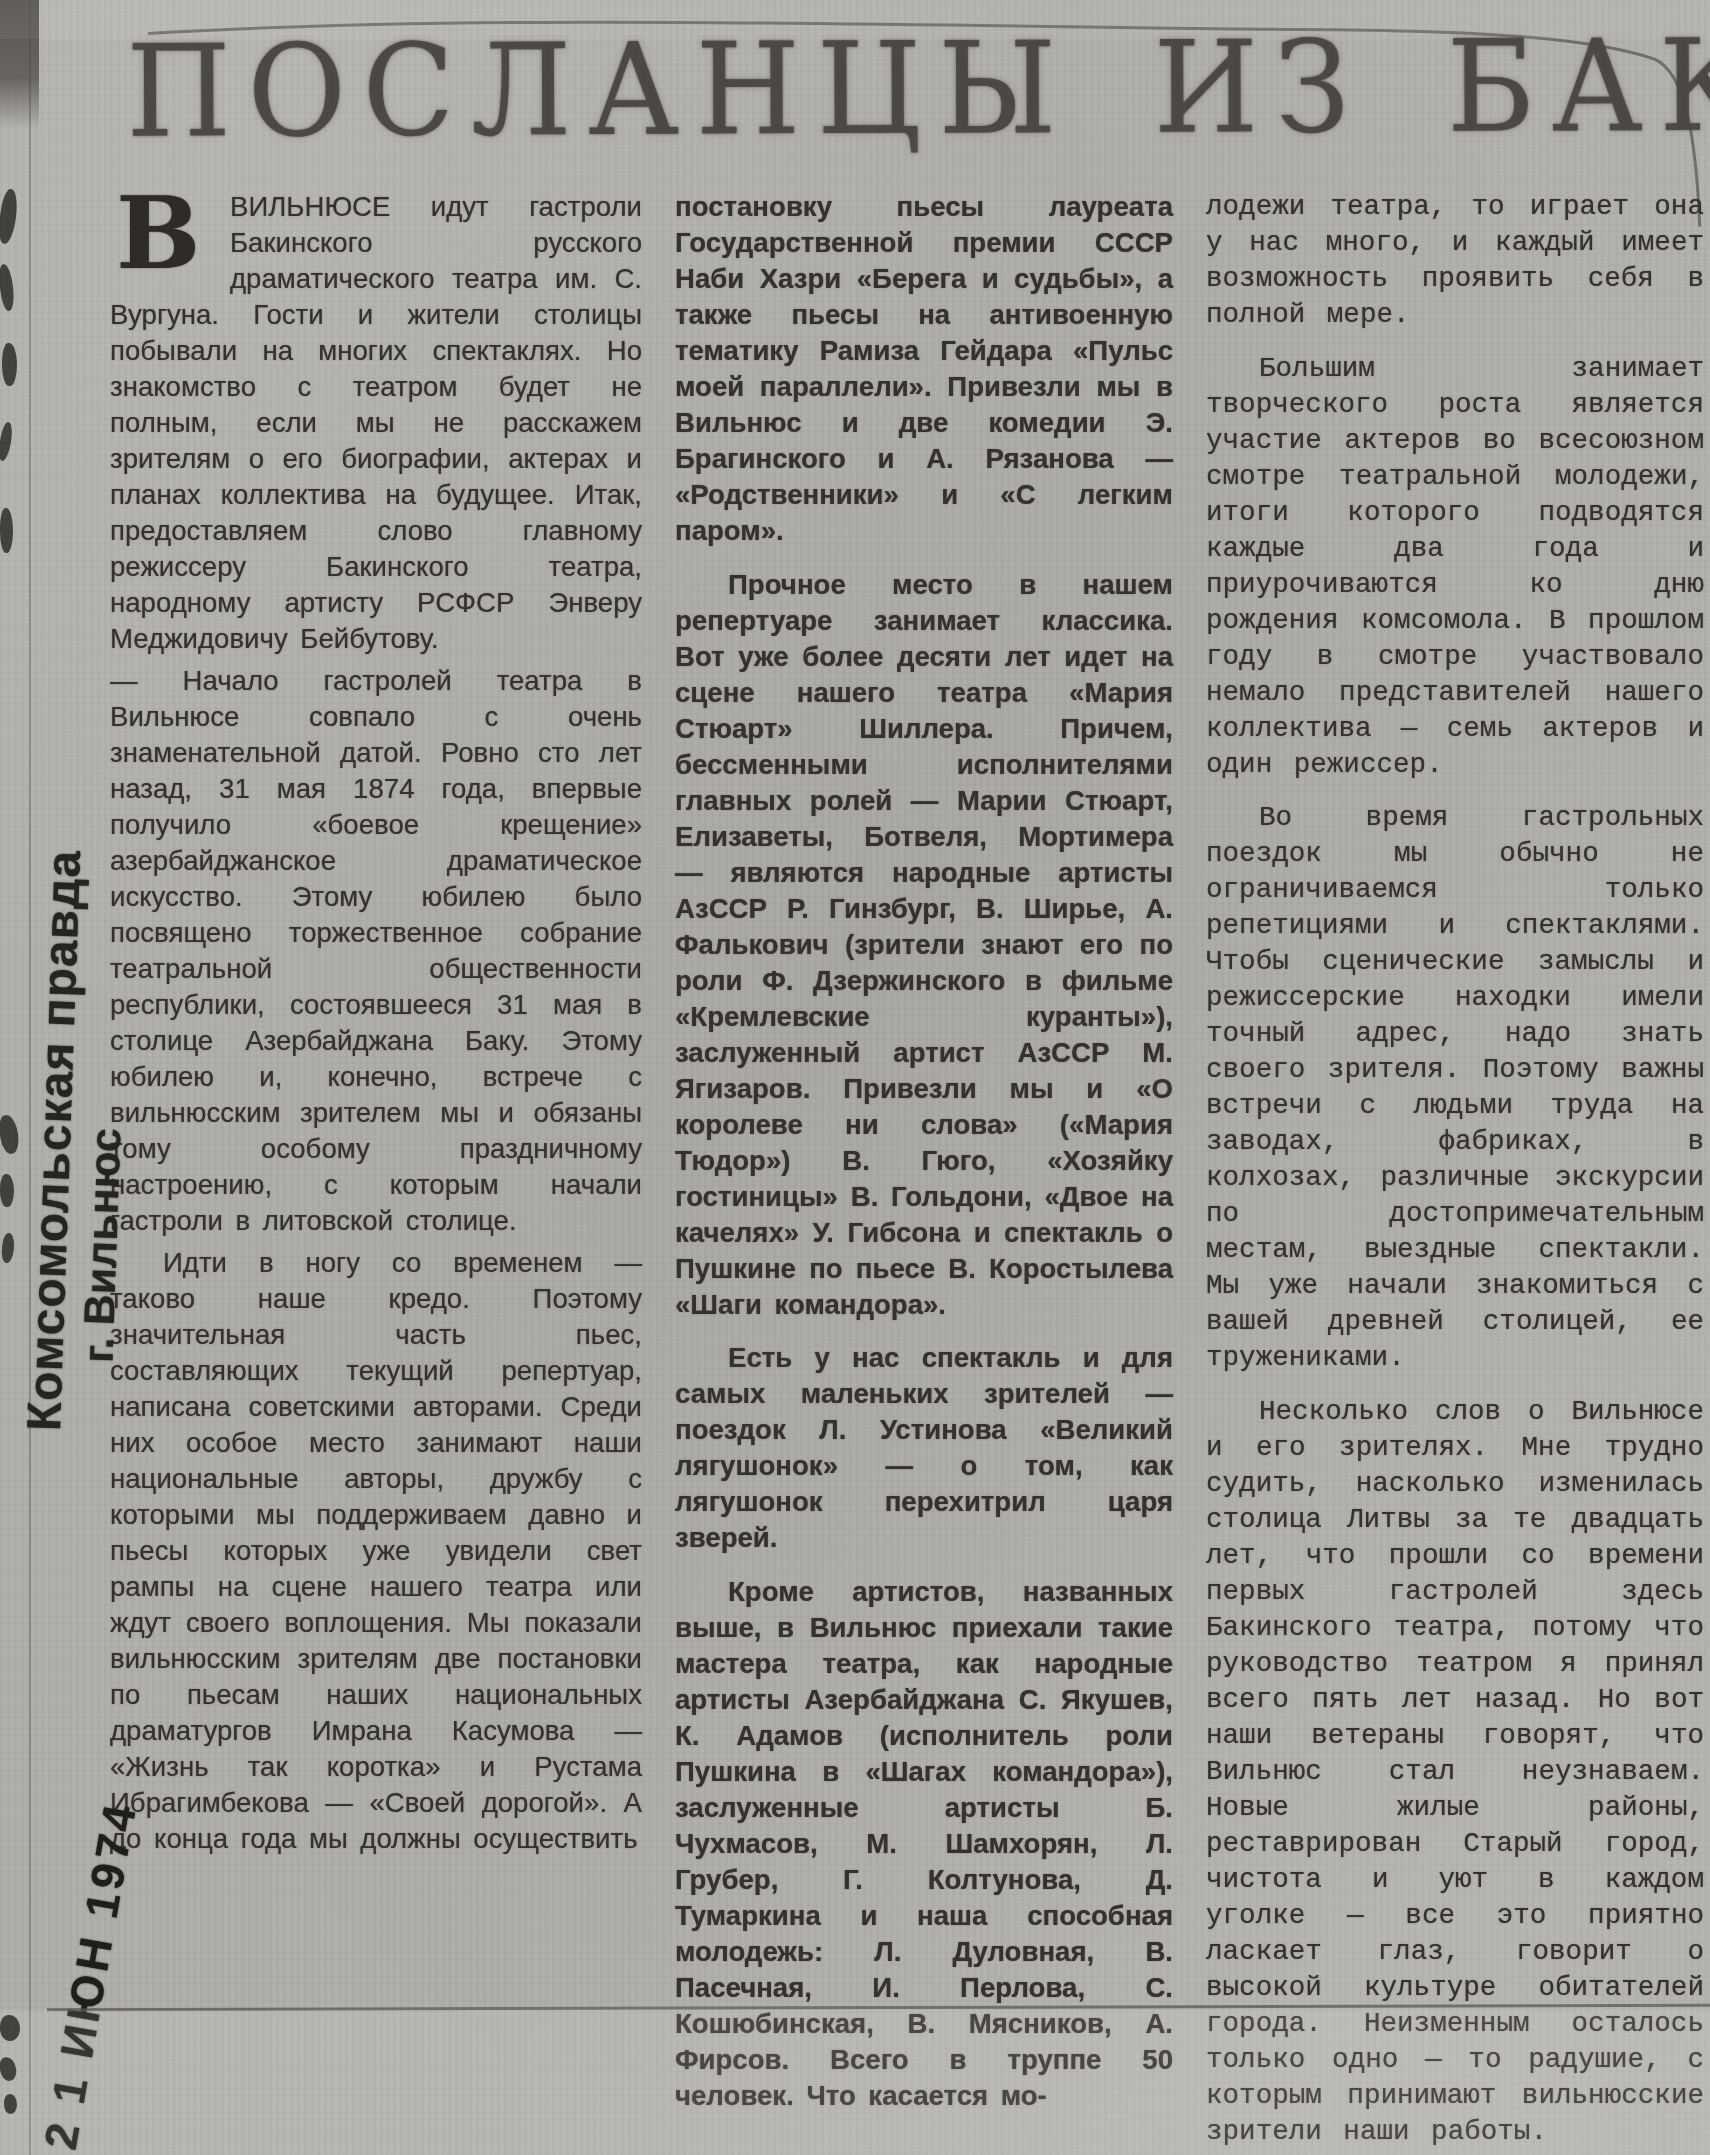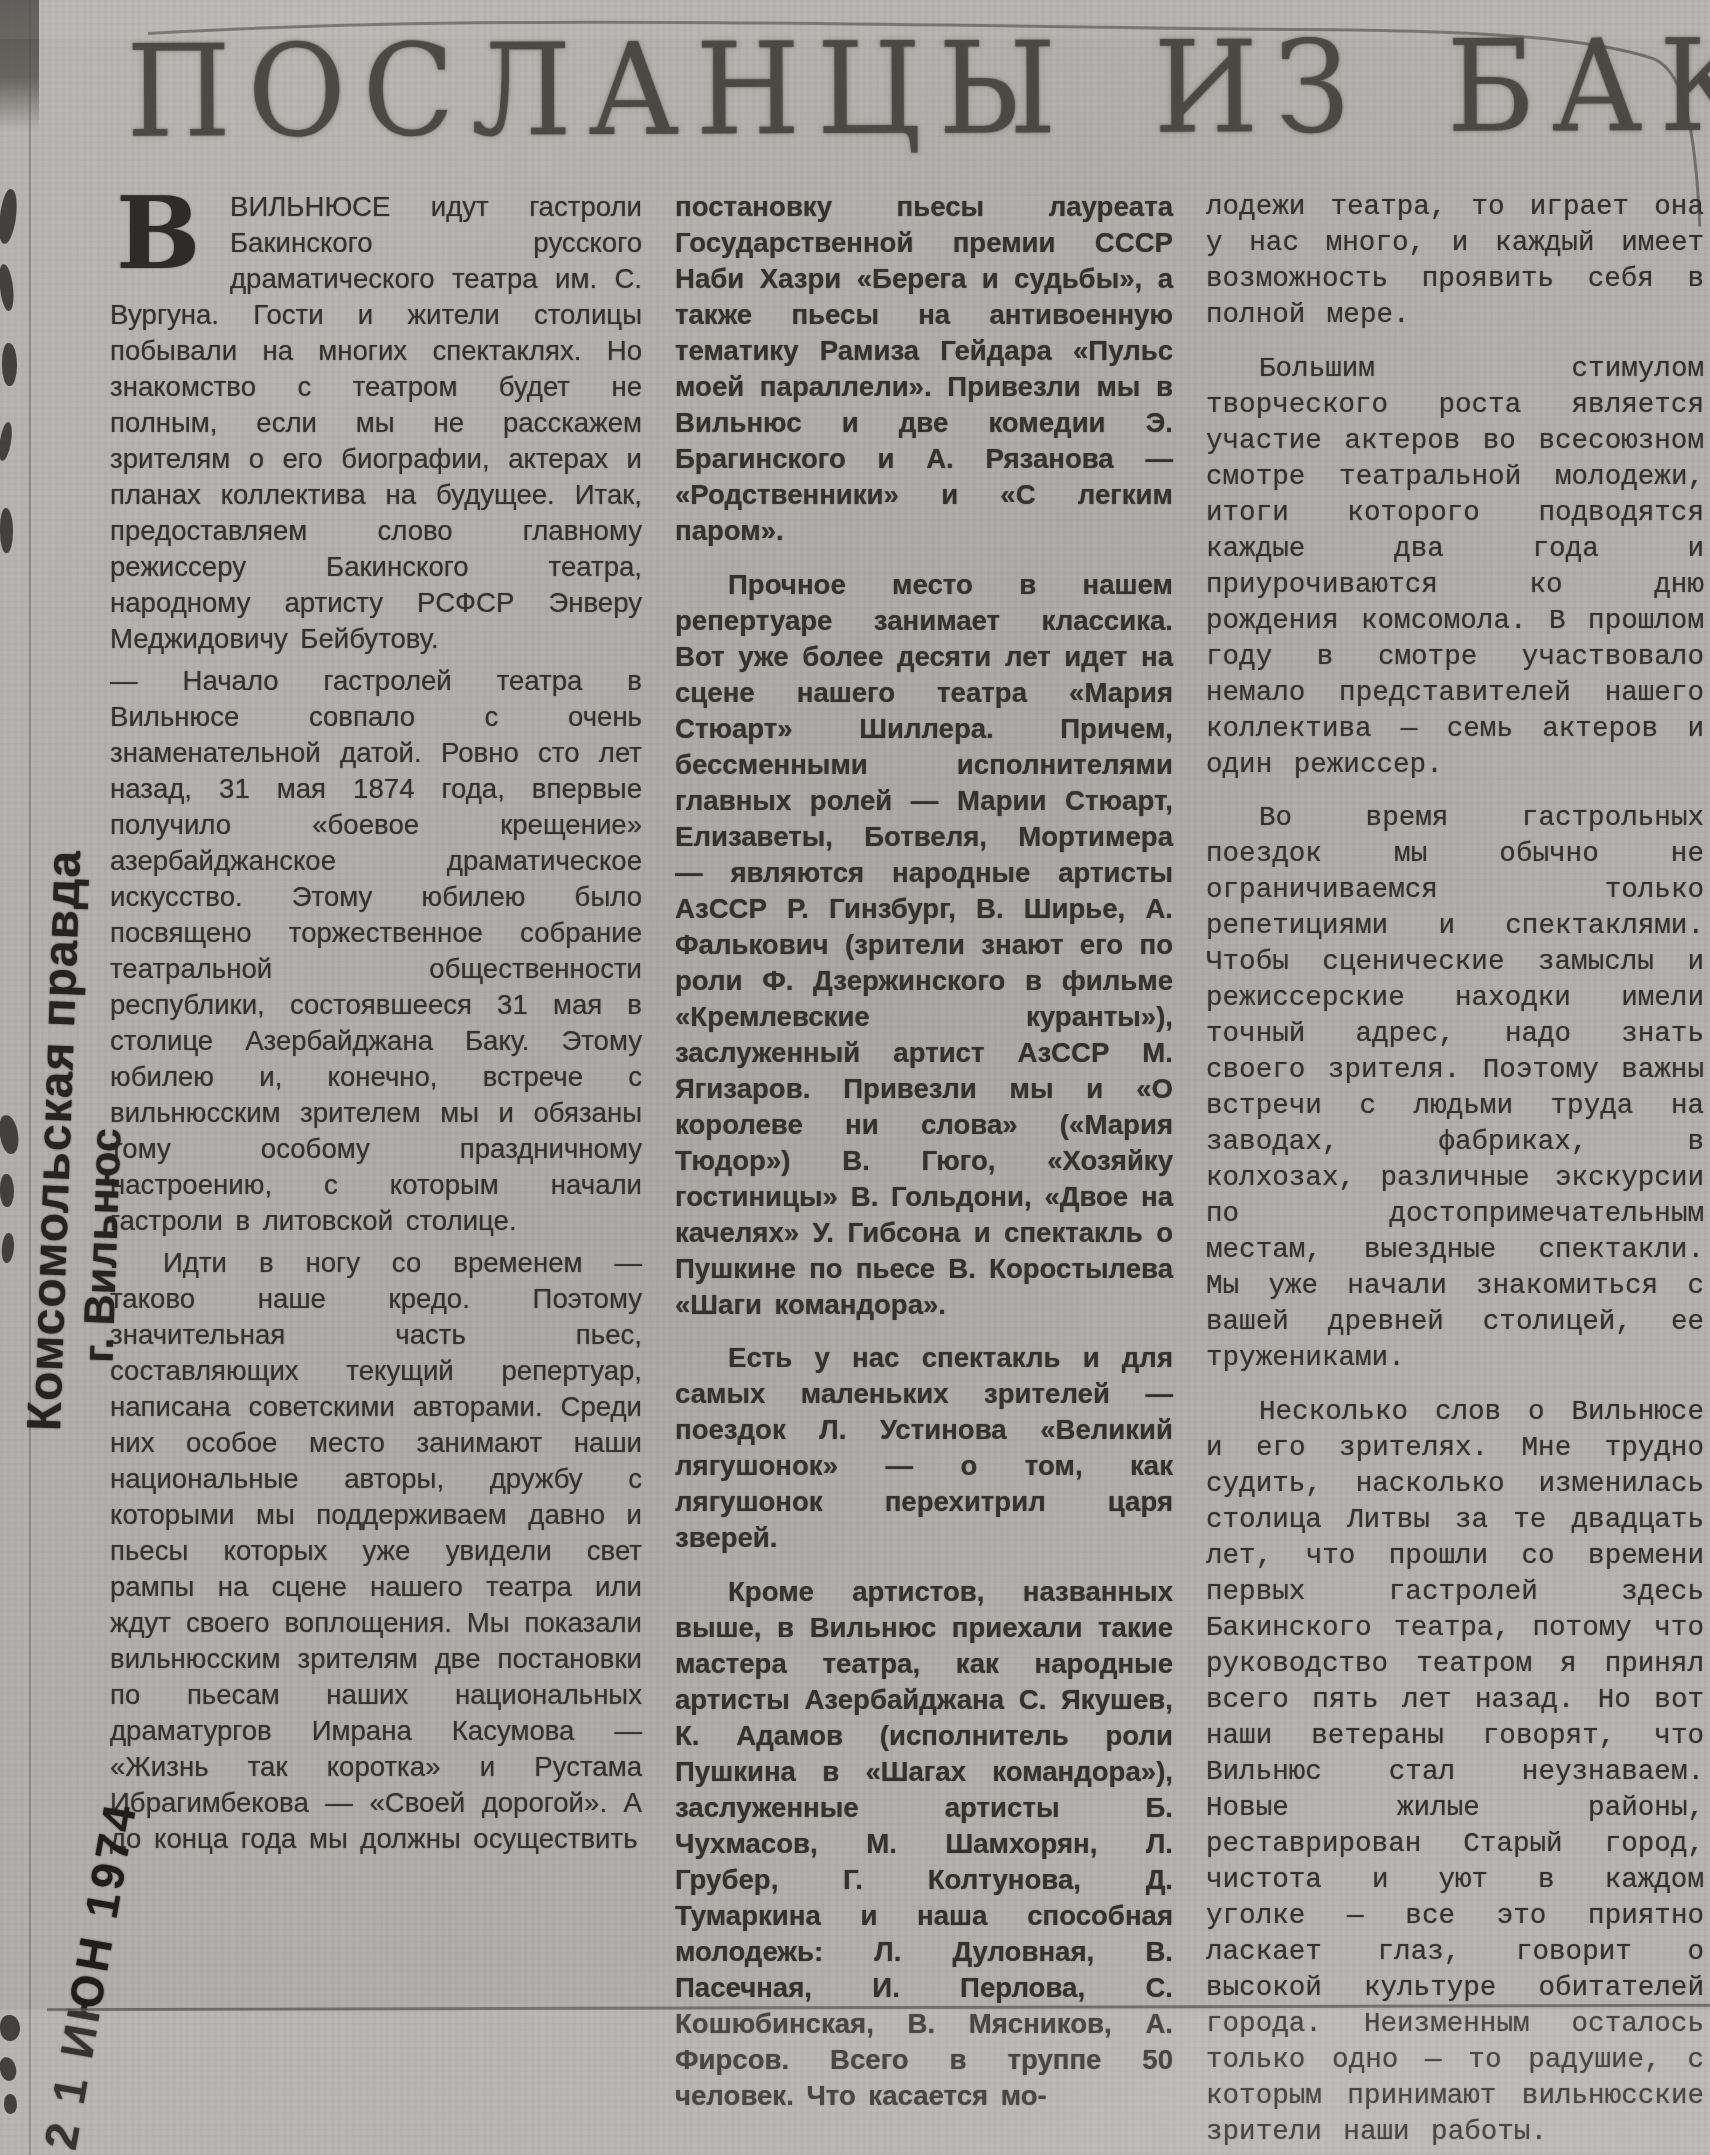--- a/index.html
+++ b/index.html
@@ -127,21 +127,21 @@
       <p>Идти в ногу со временем — таково наше кредо. Поэтому значительная часть пьес, составляющих текущий репертуар, написана советскими авторами. Среди них особое место занимают наши национальные авторы, дружбу с которыми мы поддерживаем давно и пьесы которых уже увидели свет рампы на сцене нашего театра или ждут своего воплощения. Мы показали вильнюсским зрителям две постановки по пьесам наших национальных драматургов Имрана Касумова — «Жизнь так коротка» и Рустама Ибрагимбекова — «Своей дорогой». А до конца года мы должны осуществить</p>
     </div>
     <div class="col col2">
       <p class="noindent">постановку пьесы лауреата Государственной премии СССР Наби Хазри «Берега и судьбы», а также пьесы на антивоенную тематику Рамиза Гейдара «Пульс моей параллели». Привезли мы в Вильнюс и две комедии Э. Брагинского и А. Рязанова — «Родственники» и «С легким паром».</p>
       <p>Прочное место в нашем репертуаре занимает классика. Вот уже более десяти лет идет на сцене нашего театра «Мария Стюарт» Шиллера. Причем, бессменными исполнителями главных ролей — Марии Стюарт, Елизаветы, Ботвеля, Мортимера — являются народные артисты АзССР Р. Гинзбург, В. Ширье, А. Фалькович (зрители знают его по роли Ф. Дзержинского в фильме «Кремлевские куранты»), заслуженный артист АзССР М. Ягизаров. Привезли мы и «О королеве ни слова» («Мария Тюдор») В. Гюго, «Хозяйку гостиницы» В. Гольдони, «Двое на качелях» У. Гибсона и спектакль о Пушкине по пьесе В. Коростылева «Шаги командора».</p>
       <p>Есть у нас спектакль и для самых маленьких зрителей — поездок Л. Устинова «Великий лягушонок» — о том, как лягушонок перехитрил царя зверей.</p>
       <p>Кроме артистов, названных выше, в Вильнюс приехали такие мастера театра, как народные артисты Азербайджана С. Якушев, К. Адамов (исполнитель роли Пушкина в «Шагах командора»), заслуженные артисты Б. Чухмасов, М. Шамхорян, Л. Грубер, Г. Колтунова, Д. Тумаркина и наша способная молодежь: Л. Дуловная, В. Пасечная, И. Перлова, С. Кошюбинская, В. Мясников, А. Фирсов. Всего в труппе 50 человек. Что касается мо-</p>
     </div>
     <div class="col col3">
       <p class="noindent">лодежи театра, то играет она у нас много, и каждый имеет возможность проявить себя в полной мере.</p>
-      <p>Большим стимулом творческого роста является участие актеров во всесоюзном смотре театральной молодежи, итоги которого подводятся каждые два года и приурочиваются ко дню рождения комсомола. В прошлом году в смотре участвовало немало представителей нашего коллектива — семь актеров и один режиссер.</p>
+      <p>Большим занимает творческого роста является участие актеров во всесоюзном смотре театральной молодежи, итоги которого подводятся каждые два года и приурочиваются ко дню рождения комсомола. В прошлом году в смотре участвовало немало представителей нашего коллектива — семь актеров и один режиссер.</p>
       <p>Во время гастрольных поездок мы обычно не ограничиваемся только репетициями и спектаклями. Чтобы сценические замыслы и режиссерские находки имели точный адрес, надо знать своего зрителя. Поэтому важны встречи с людьми труда на заводах, фабриках, в колхозах, различные экскурсии по достопримечательным местам, выездные спектакли. Мы уже начали знакомиться с вашей древней столицей, ее тружениками.</p>
       <p>Несколько слов о Вильнюсе и его зрителях. Мне трудно судить, насколько изменилась столица Литвы за те двадцать лет, что прошли со времени первых гастролей здесь Бакинского театра, потому что руководство театром я принял всего пять лет назад. Но вот наши ветераны говорят, что Вильнюс стал неузнаваем. Новые жилые районы, реставрирован Старый город, чистота и уют в каждом уголке — все это приятно ласкает глаз, говорит о высокой культуре обитателей города. Неизменным осталось только одно — то радушие, с которым принимают вильнюсские зрители наши работы.</p>
     </div>
   </div>
 
   <div class="side-note">
     <div class="l1">Комсомольская правда</div>
     <div class="l2">г. Вильнюс</div>
   </div>
 

